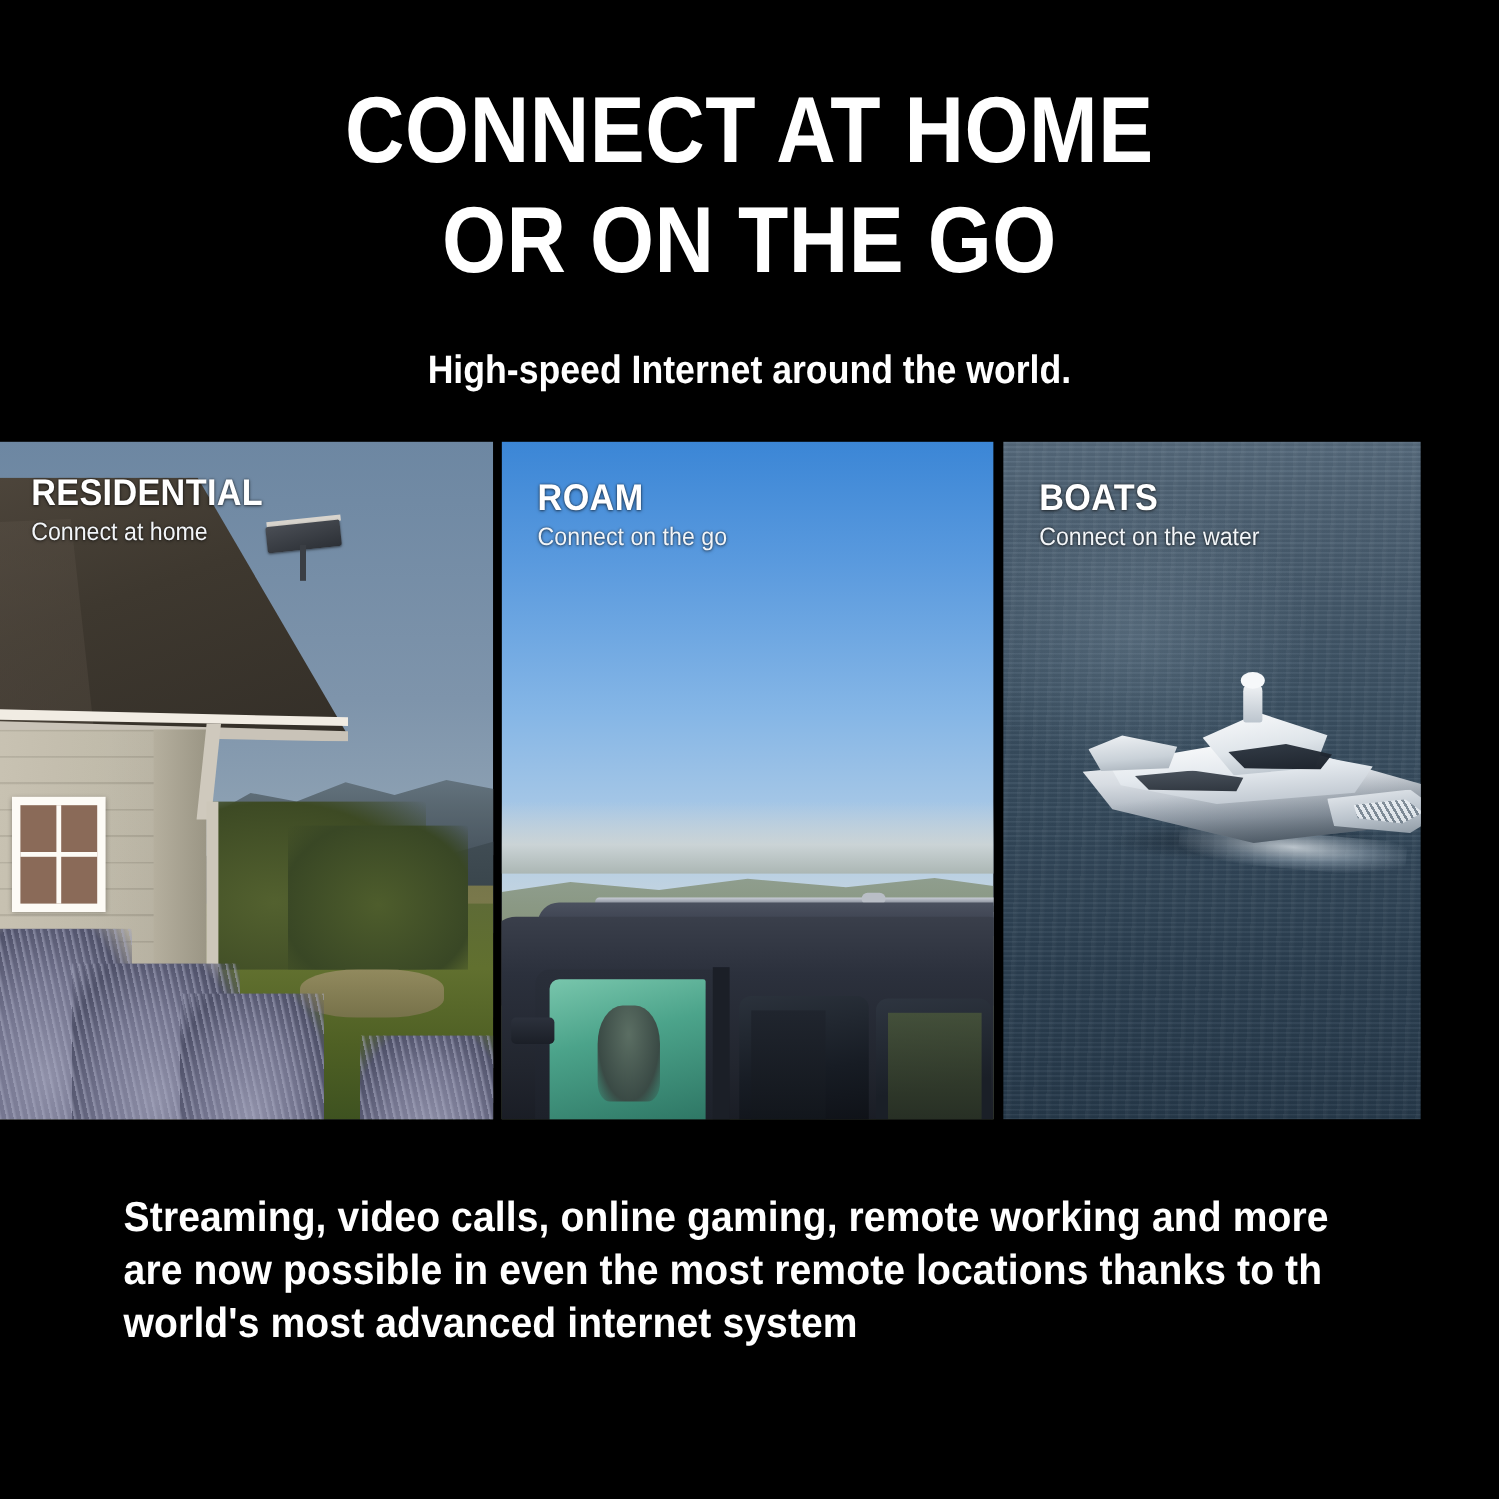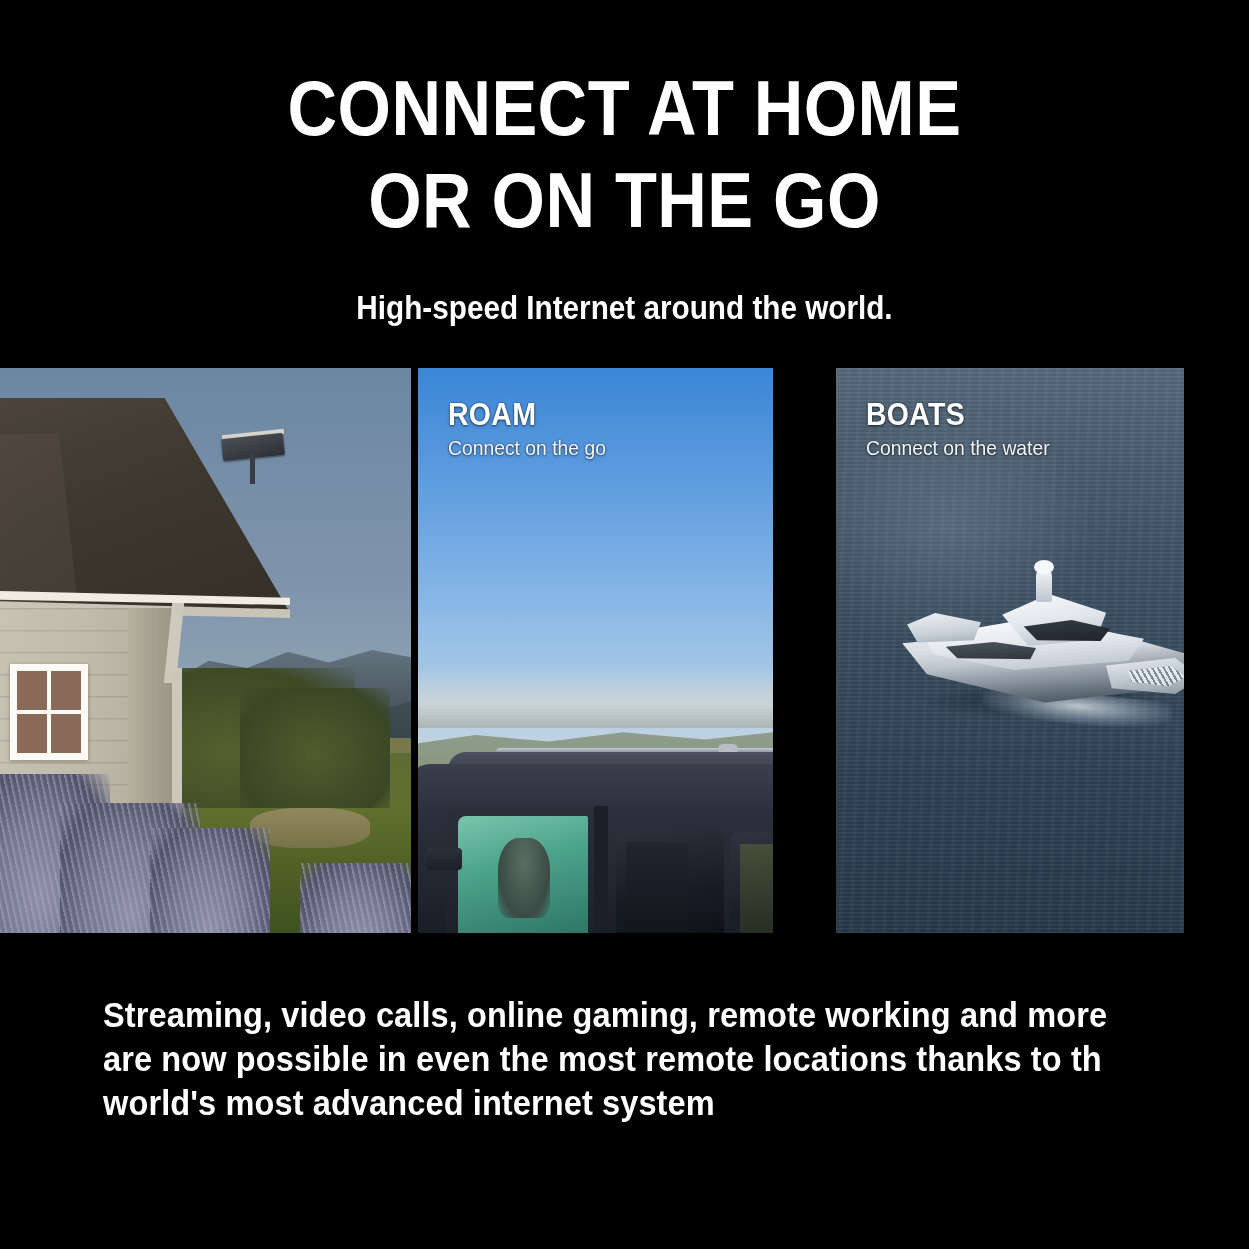--- a/index.html
+++ b/index.html
@@ -32,21 +32,21 @@
     font-size:33px;line-height:40px;
     color:#ffffff;
     transform:scaleX(0.9);
     transform-origin:50% 0;
   }
 
   
   .strip{position:absolute;left:0;top:368px;width:1249px;height:565px;background:#000;}
   .panel{position:absolute;top:0;height:565px;overflow:hidden;}
   .panel-1{left:0;width:411px;}
-  .panel-2{left:418px;width:342px;padding-left:13px;}
+  .panel-2{left:418px;width:410px;}
   .panel-3{left:836px;width:348px;}
 
   .panel-label{
     position:absolute;left:26px;top:26px;z-index:30;
     text-shadow:0 1px 3px rgba(0,0,0,.55), 0 0 2px rgba(0,0,0,.5);
   }
   .panel-2 .panel-label,.panel-3 .panel-label{left:30px;top:30px;}
   .panel-title{
     font-family:"Liberation Sans Narrow","Liberation Sans",sans-serif;
     font-weight:700;font-size:31px;line-height:34px;
@@ -248,20 +248,24 @@
       <div class="p1-corner"></div>
       <div class="p1-gutter"></div>
       <div class="p1-downspout"></div>
       <div class="p1-win">
         <div class="p1-winin"></div>
       </div>
       <div class="p1-lav p1-lavA"></div>
       <div class="p1-lav p1-lavB"></div>
       <div class="p1-lav p1-lavC"></div>
       <div class="p1-lav p1-lavD"></div>
+      <div class="panel-label">
+        <div class="panel-title">RESIDENTIAL</div>
+        <div class="panel-sub">Connect at home</div>
+      </div>
     </div>
 
     <div class="panel panel-2">
       <div class="p2-sky"></div>
       <div class="p2-haze"></div>
       <div class="p2-far"></div>
       <div class="p2-mid"></div>
       <div class="p2-trees"></div>
       <div class="p2-near"></div>
       <div class="p2-van">

